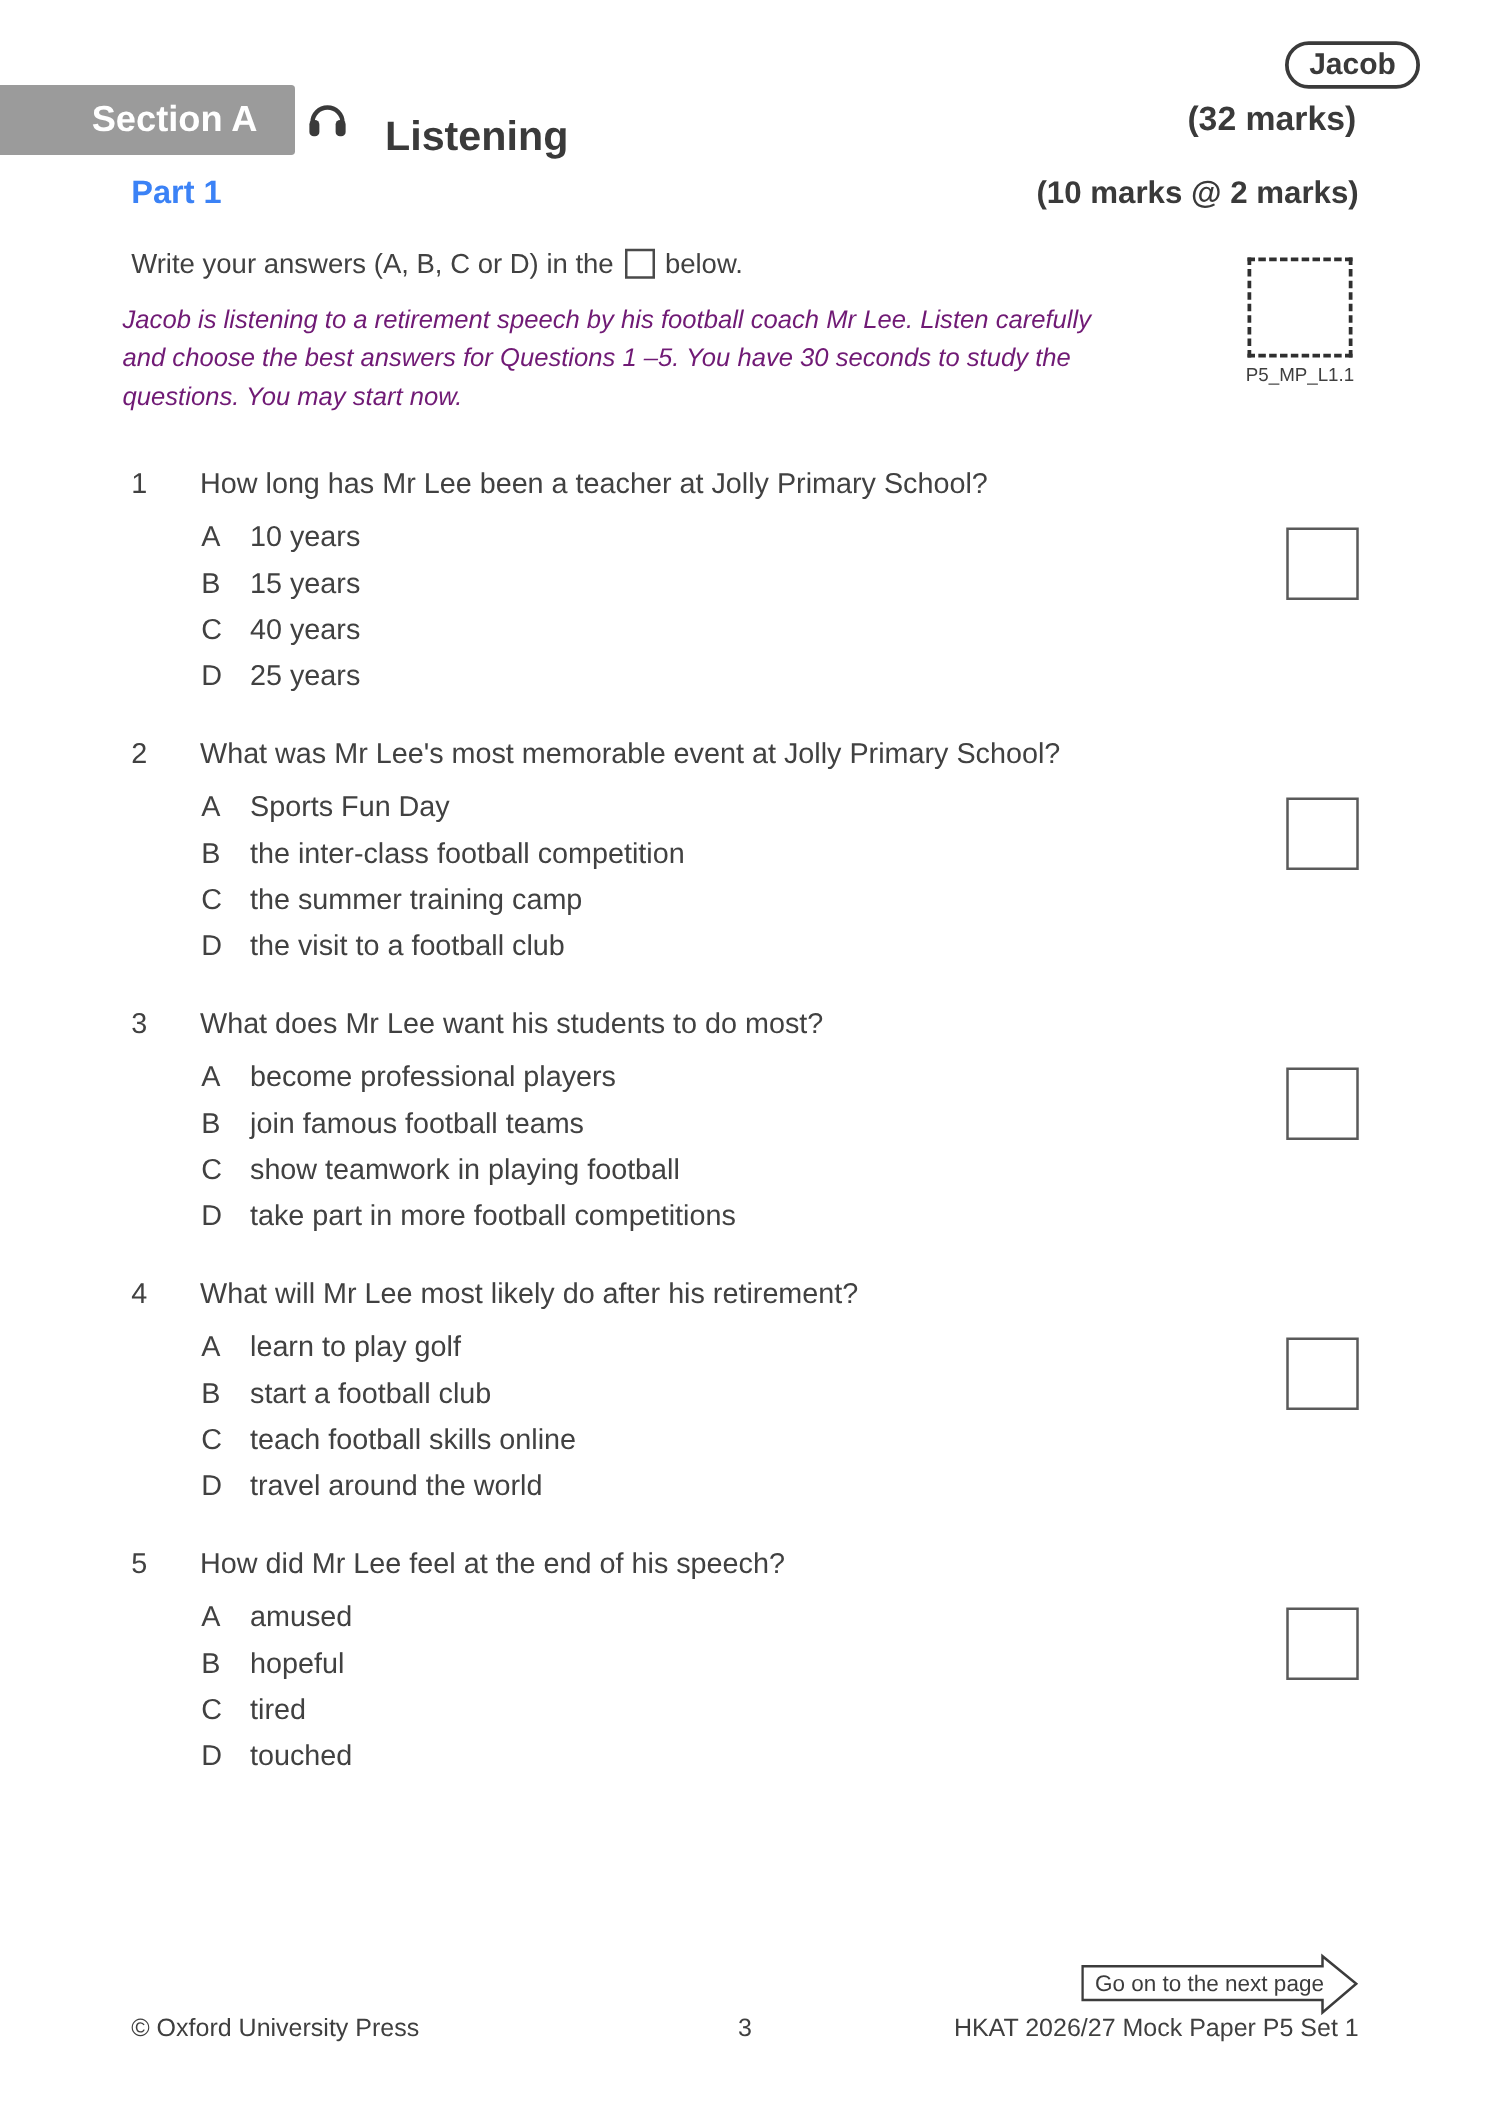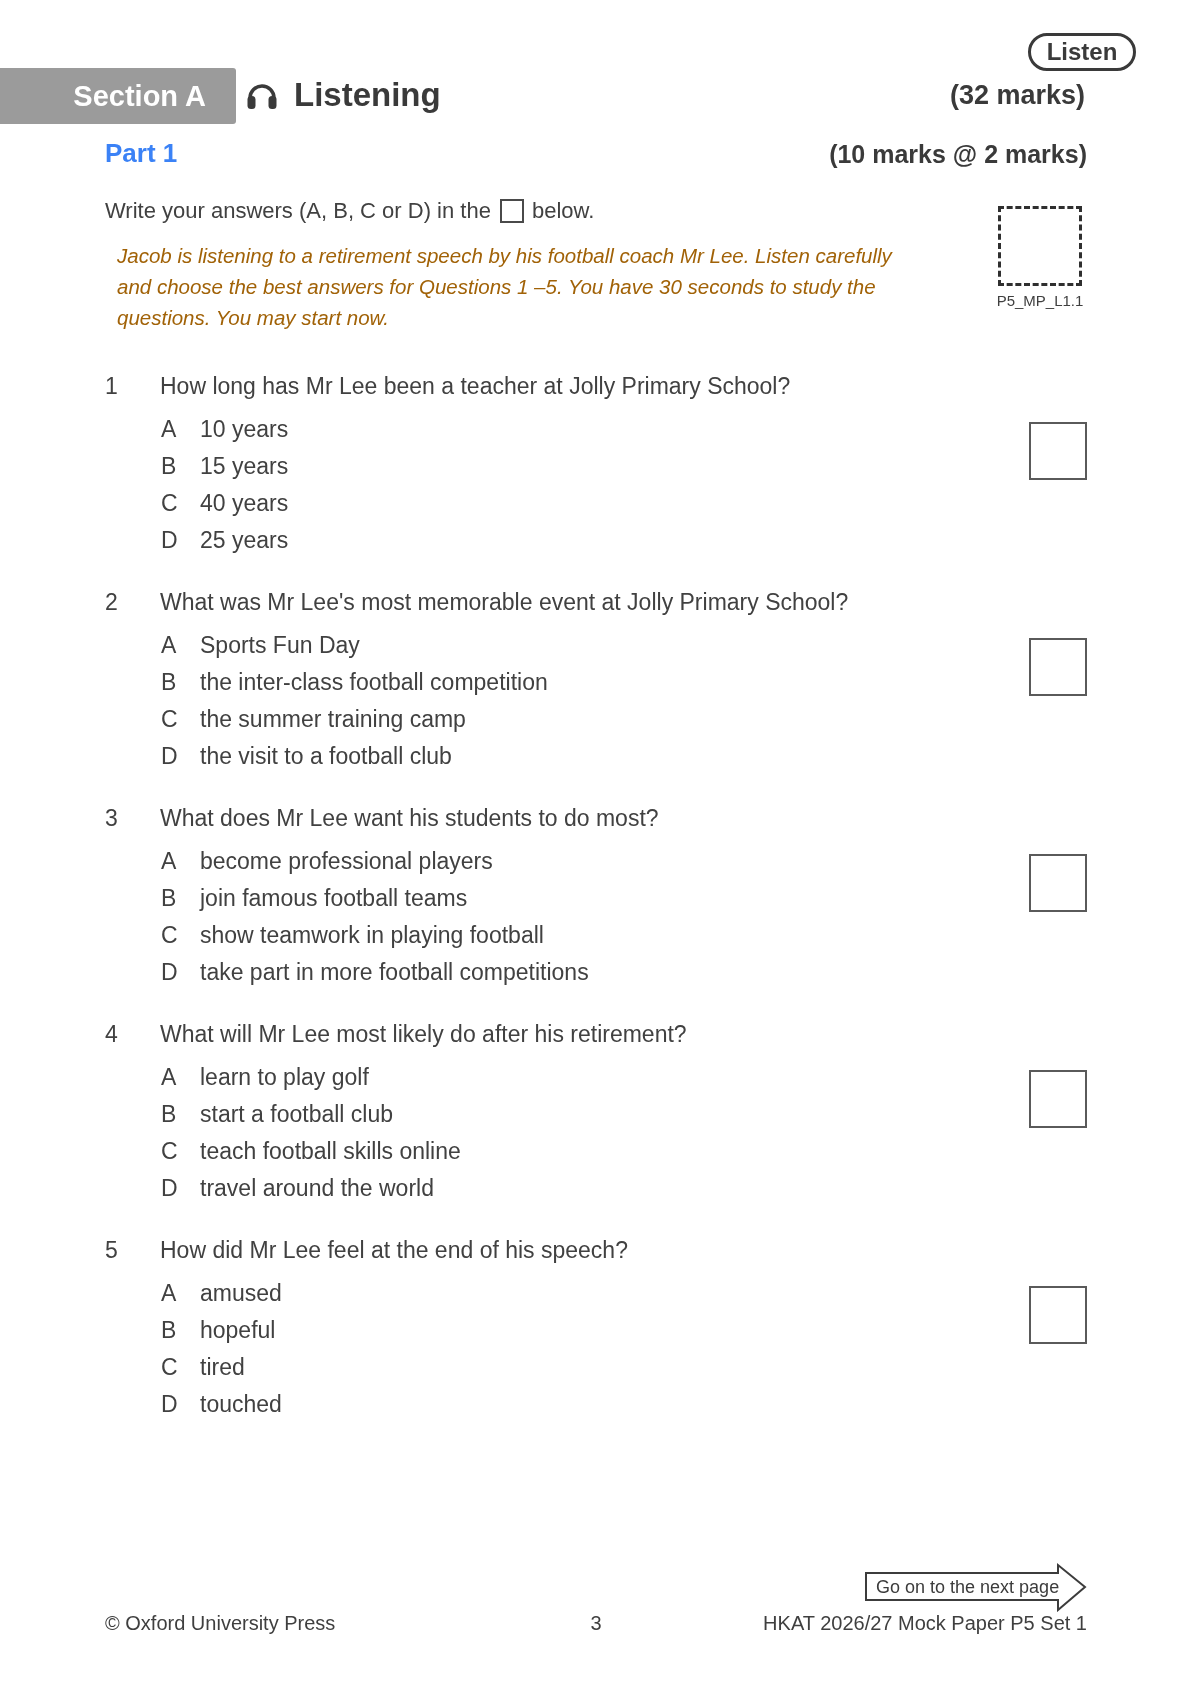--- a/index.html
+++ b/index.html
@@ -30,21 +30,21 @@
     color:#ffffff;
     display:flex; align-items:center; justify-content:flex-end;
     padding-right:30px; box-sizing:border-box;
     font-size:29px; font-weight:bold;
     border-radius:0 3px 3px 0;
   }
   .headphones { position:absolute; left:246px; top:78px; }
   .section-title {
     position:absolute; left:292px; top:74px;
     font-size:33px; font-weight:bold; color:#3a3a3a;
-    margin:2px;
+    margin:16px;
   }
   .section-marks {
     position:absolute; right:115px; top:80px;
     font-size:27px; font-weight:bold; color:#3a3a3a;
   }
 
   
   .part-label {
     position:absolute; left:105px; top:138px;
     font-size:26px; font-weight:bold; color:#3b82f6;
@@ -61,24 +61,24 @@
     display:flex; align-items:center;
   }
   .inline-box {
     display:inline-block;
     width:20px; height:20px;
     border:2px solid #4a4a4a;
     margin:0 8px 0 9px;
     background:#fff;
   }
   .intro {
-    position:absolute; left:117px; top:240px;
+    position:absolute; left:98px; top:240px;
     width:900px;
     font-style:italic;
-    font-size:20.5px; line-height:31px; color:#a16207;
+    font-size:20.5px; line-height:31px; color:#701a75;
     white-space:pre-line;
   }
 
   
   .audio-box {
     position:absolute; left:998px; top:206px;
     width:78px; height:74px;
     border:3px dashed #2f2f2f;
     background:#fff;
   }
@@ -124,21 +124,21 @@
   }
   .footer .pagenum { position:absolute; left:0; right:0; text-align:center; }
   .footer .paper-code { position:relative; }
 </style>
 </head>
 <body>
 
 <div class="page">
 
   <div class="sample-badge">
-    <span>Listen</span>
+    <span>Jacob</span>
   </div>
 
   <div class="section-banner">
     <span>Section A</span>
   </div>
 
   <span class="headphones">
     <svg width="32" height="36" viewBox="0 0 32 36">
       <path d="M4 20 a12 12 0 0 1 24 0" fill="none" stroke="#3a3a3a" stroke-width="3.5"></path>
       <rect x="1.5" y="18" width="8" height="13" rx="3.5" fill="#3a3a3a"></rect>

